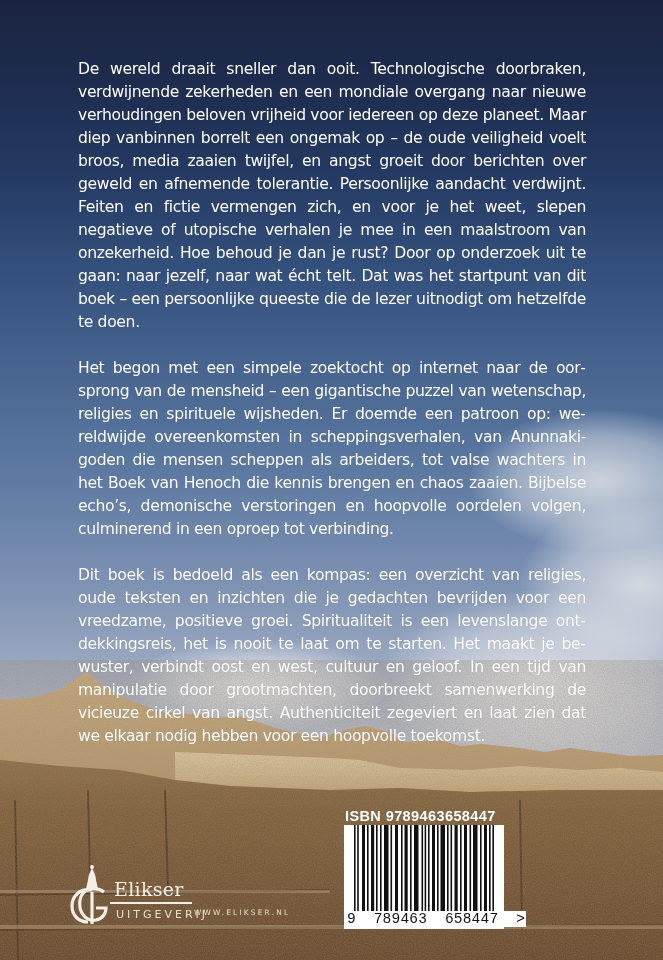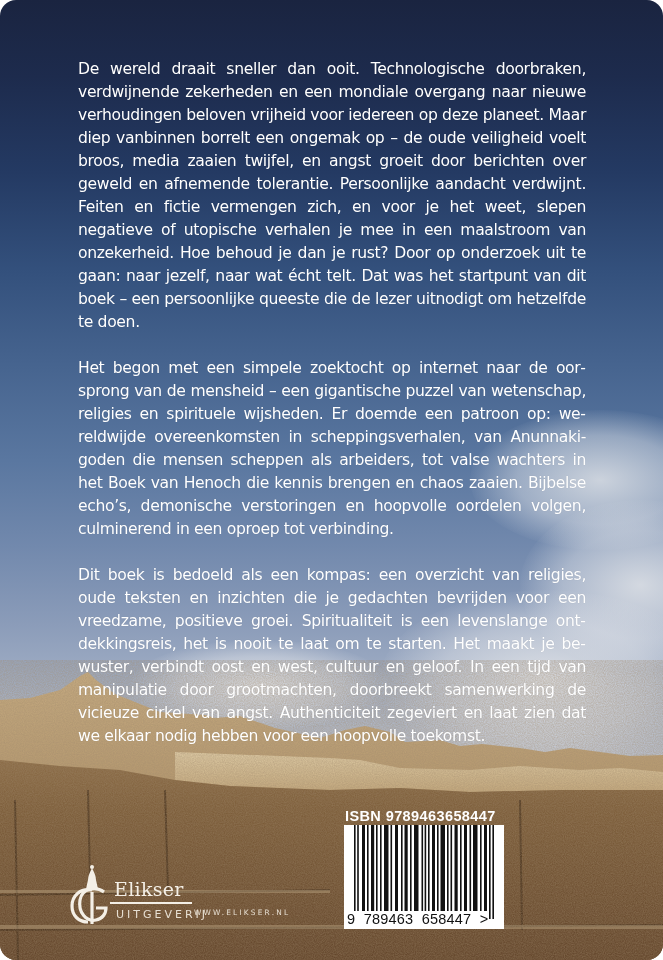--- a/index.html
+++ b/index.html
@@ -1,20 +1,19 @@
 <!DOCTYPE html>
 <html><head>
   <meta charset="utf-8">
   <style>
     html, body { margin: 0; padding: 0; }
     body { width: 663px; height: 960px; overflow: hidden; font-family: "DejaVu Sans", sans-serif; }
     .cover {
       position: relative; width: 663px; height: 960px; overflow: hidden;
       background: linear-gradient(180deg, #1a2440 0%, #1d2b4d 8%, #243a63 18%, #33507c 28%, #46648f 38%, #5a77a0 48%, #7289ad 57%, #8b9cb9 65%, #a3b0c6 72%, #b9c2d2 78%, #c9cfda 84%, #c5c8cf 100%);
-      border-radius: 16px;
     }
     .cloud { position: absolute; border-radius: 50%; background: radial-gradient(ellipse at center, rgba(240,240,240,0.75) 0%, rgba(230,232,236,0.45) 45%, rgba(220,224,230,0) 72%); }
     .blurb {
       position: absolute; left: 78px; top: 58px; width: 508px;
       color: #ffffff; font-family: "DejaVu Sans", sans-serif;
       font-size: 15.6px; line-height: 23px; letter-spacing: -0.35px;
       text-align: justify; hyphens: manual;
       text-shadow: 0 0 1px rgba(0,0,0,0.15);
     }
     .blurb p { margin: 0 0 23px 0; }
@@ -22,21 +21,21 @@
     .isbn-label {
       position: absolute; left: 345px; top: 808px;
       color: #ffffff; font-family: "Liberation Sans", sans-serif; font-size: 14.5px; letter-spacing: 0.4px; font-weight: bold;
     }
     .barcode-box {
       position: absolute; left: 344px; top: 825px; width: 160px; height: 104px; background: #ffffff;
     }
     .bars { position: absolute; left: 10px; top: 0; width: 142px; height: 94px; }
     .barcode-digits {
       position: absolute; left: 2px; top: 86px; width: 160px;
-      font-family: Liberation Sans, sans-serif; font-size: 14.5px; color: #111; white-space: pre; letter-spacing: 0.2px;
+      font-family: Liberation Mono, monospace; font-size: 14.5px; color: #111; white-space: pre; letter-spacing: 0.2px;
     }
     .digits-bg { background: #fff; padding: 0 1px; }
     .logo { position: absolute; left: 66px; top: 862px; width: 260px; height: 70px; }
     .logo-name {
       position: absolute; left: 48px; top: 16px;
       font-family: "DejaVu Serif", serif; font-size: 19px; color: #f4efe6; letter-spacing: 0.3px;
     }
     .logo-line { position: absolute; left: 44px; top: 40px; width: 82px; height: 2px; background: #f4efe6; }
     .logo-sub {
       position: absolute; left: 50px; top: 46px;

